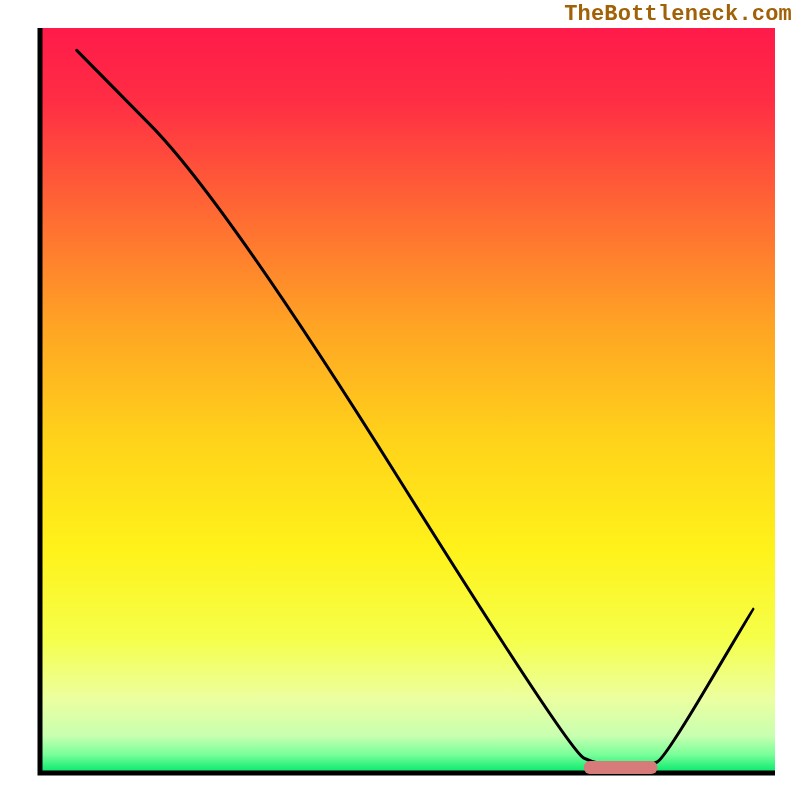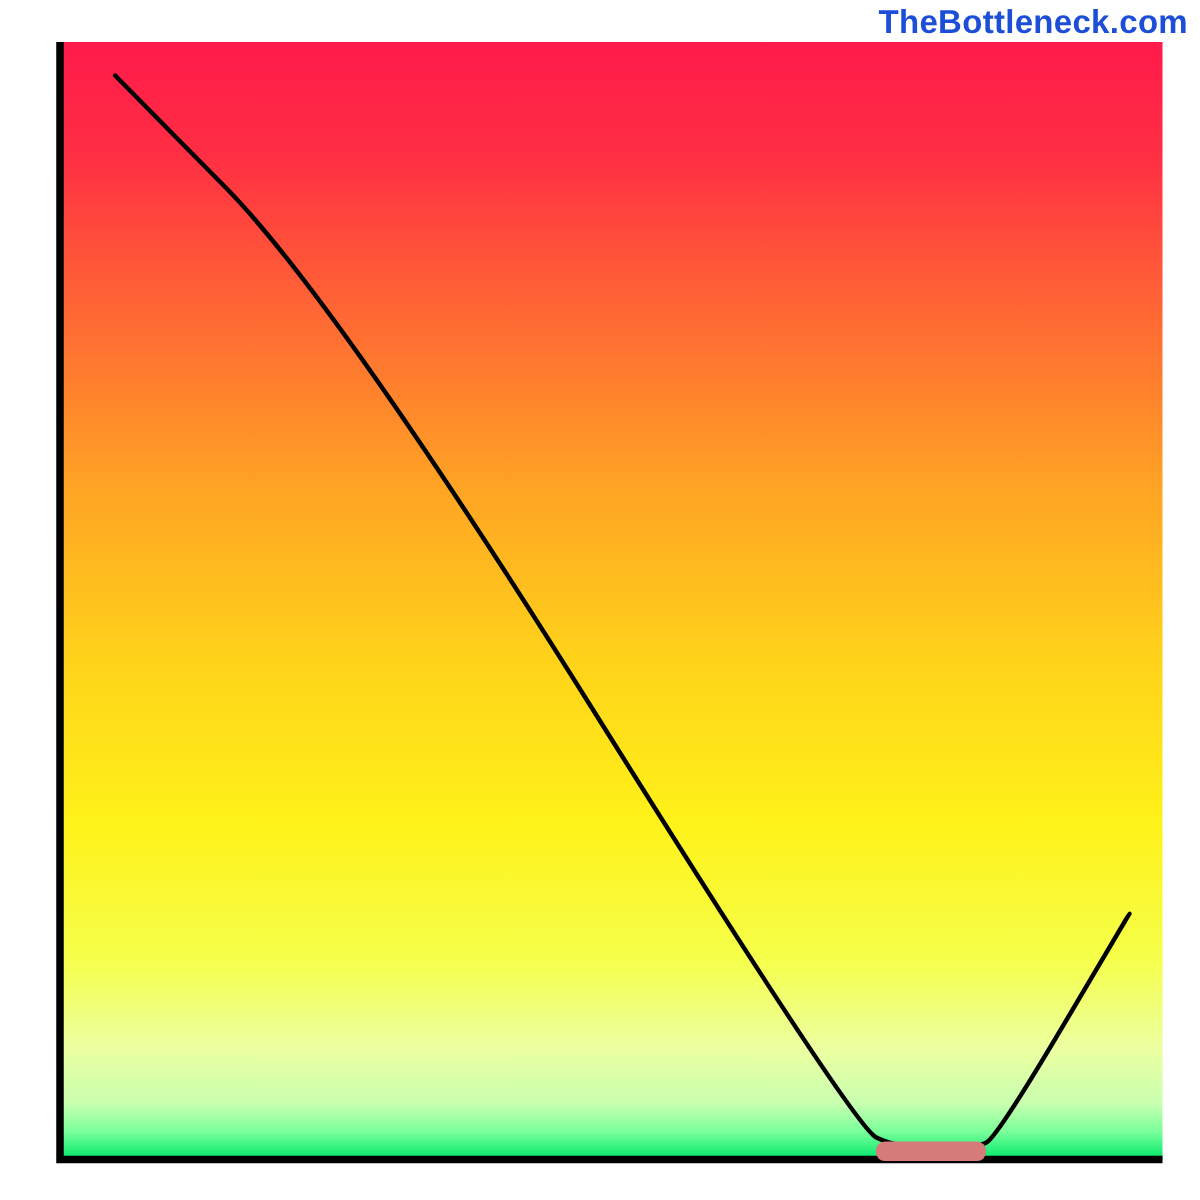--- a/index.html
+++ b/index.html
@@ -12,24 +12,24 @@
   }
   .chart-container {
     position: relative;
     width: 800px;
     height: 800px;
   }
   .attribution {
     position: absolute;
     top: 2px;
     right: 8px;
-    font-family: Liberation Sans, sans-serif;
+    font-family: Liberation Mono, monospace;
     font-size: 22px;
     font-weight: bold;
-    color: #1d4ed8;
+    color: #a16207;
     letter-spacing: 0.2px;
   }
   svg {
     display: block;
   }
 </style>
 </head>
 <body>
 
 <div class="chart-container">

